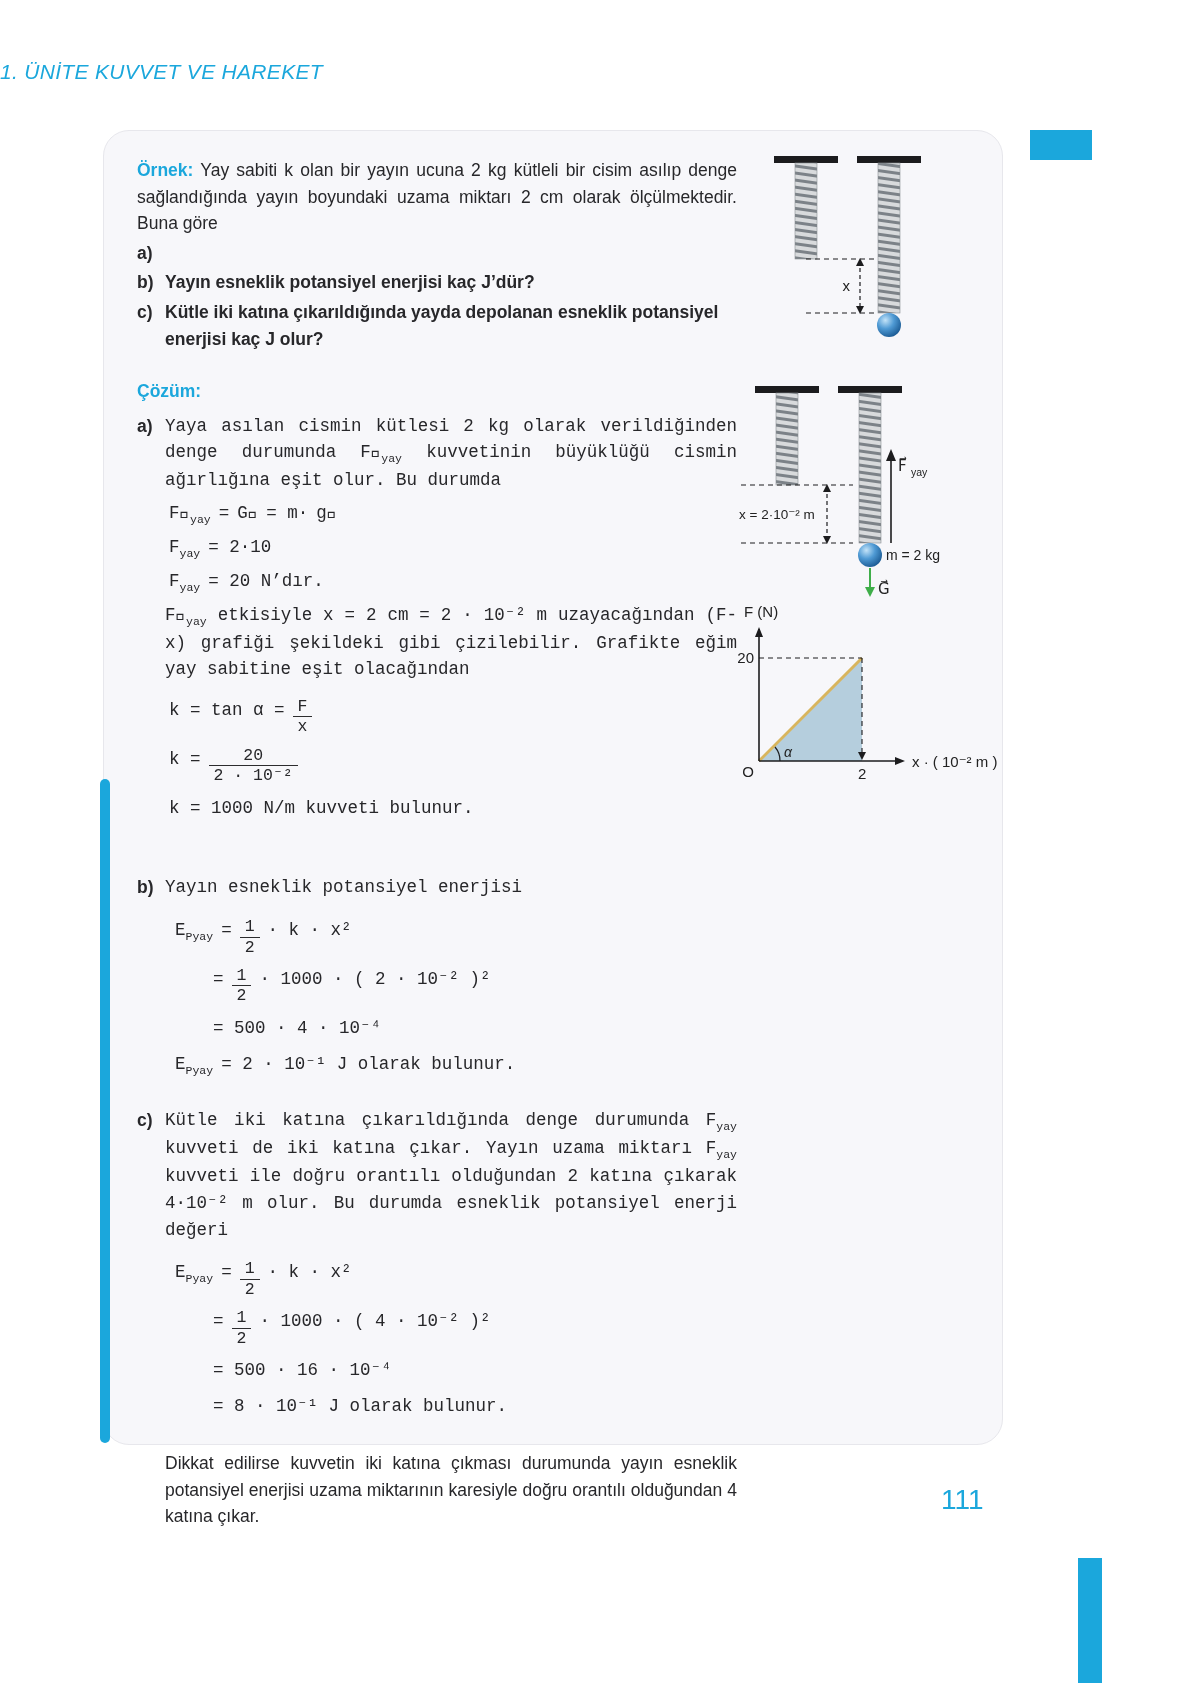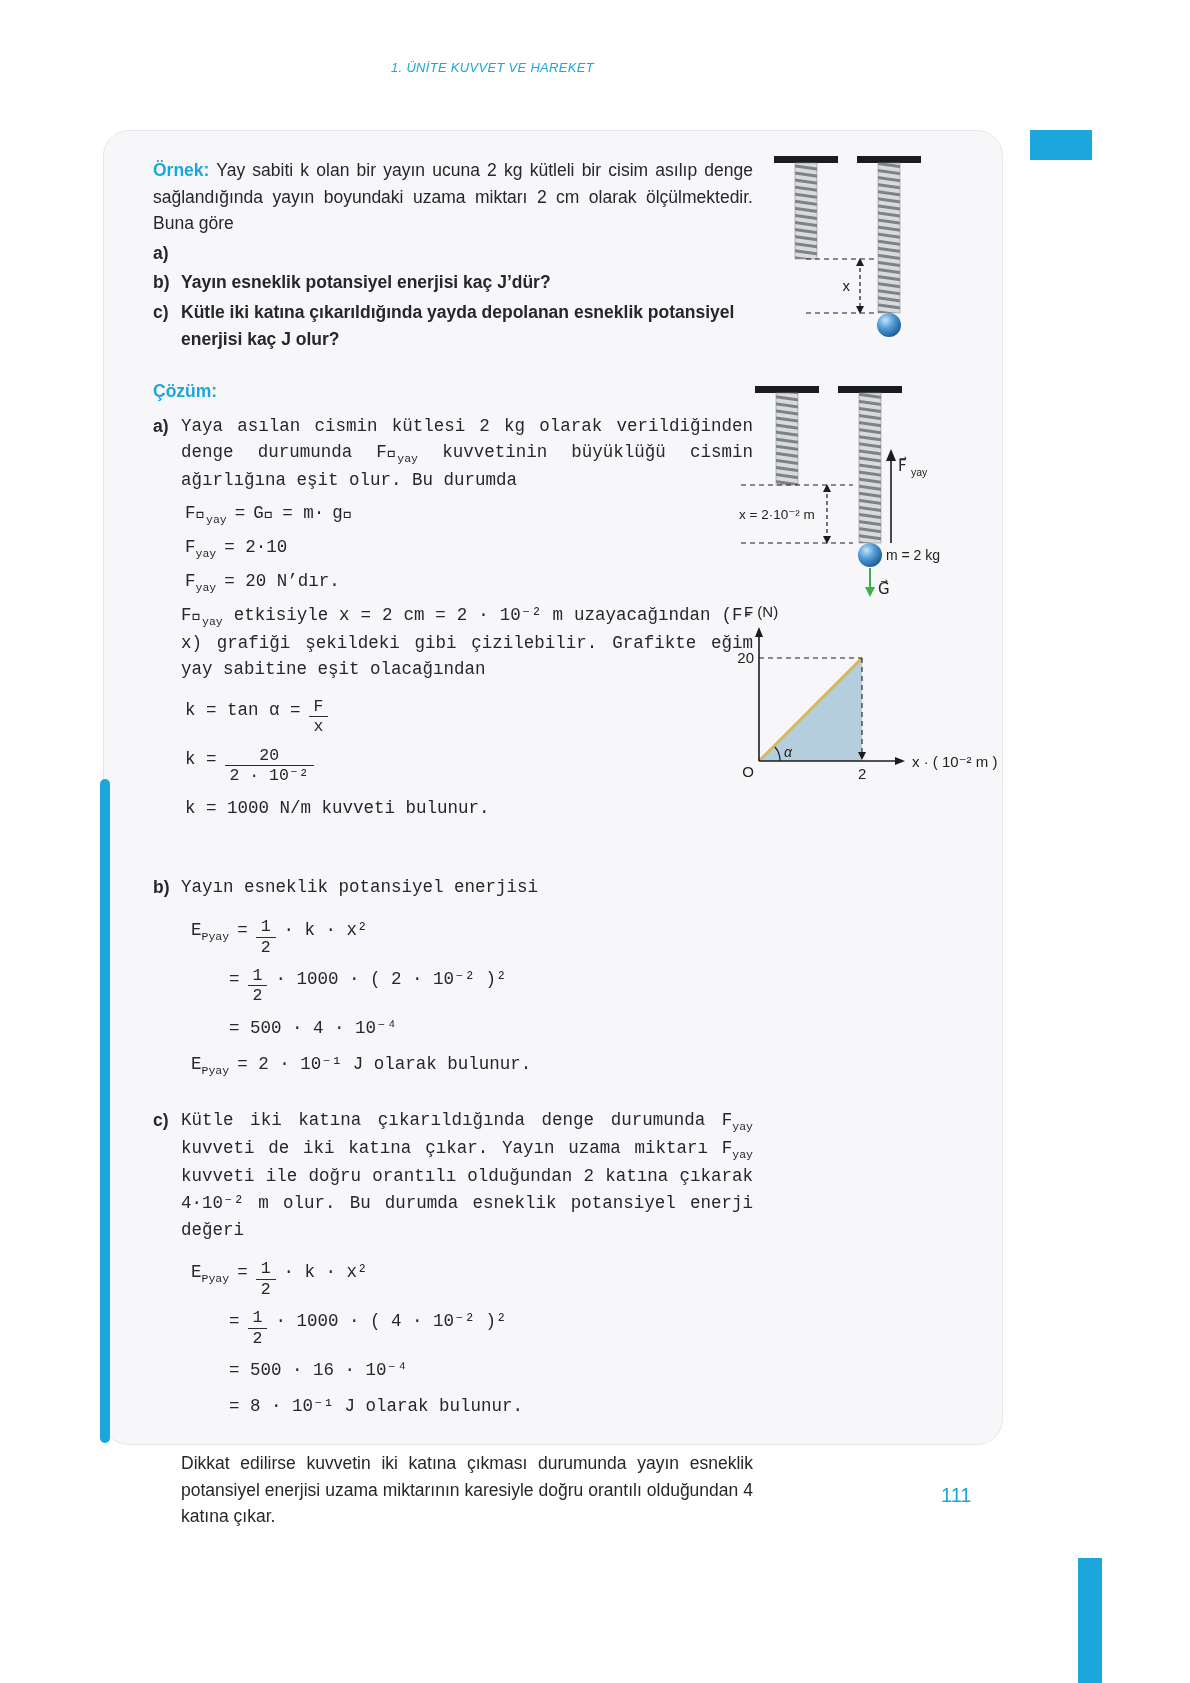--- a/index.html
+++ b/index.html
@@ -5,35 +5,35 @@
   * { box-sizing: border-box; margin: 0; padding: 0; }
   html,body { width:1190px; height:1683px; }
   body {
     position: relative;
     background: #ffffff;
     font-family: "Liberation Sans", "DejaVu Sans", sans-serif;
     color: #27272a;
   }
   .unit-header {
     position: absolute; top: 60px; left: 0; width: 985px;
-    text-align: center; color: #1ba7dc; font-style: italic;
-    font-size: 13px; letter-spacing: .3px;
+    text-align: left; color: #1ba7dc; font-style: italic;
+    font-size: 21px; letter-spacing: .3px;
   }
   .content-box {
     position: absolute; left: 103px; top: 130px; width: 900px; height: 1315px;
     background: #f7f7fa; border: 1px solid #e7e7ec; border-radius: 26px;
   }
   .corner-tab { position: absolute; left: 1030px; top: 130px; width: 62px; height: 30px; background: #1ba7dc; }
   .left-accent { position: absolute; left: 100px; top: 779px; width: 10px; height: 664px; background: #1ba7dc; border-radius: 5px; }
   .bottom-accent { position: absolute; left: 1078px; top: 1558px; width: 24px; height: 125px; background: #1ba7dc; }
-  .page-number { position: absolute; left: 941px; top: 1484px; font-size: 20px; color: #1ba7dc; }
+  .page-number { position: absolute; left: 941px; top: 1484px; font-size: 28px; color: #1ba7dc; }
 
   .left-col {
     position: absolute; left: 33px; top: 26px; width: 600px;
-    font-size: 17.5px; line-height: 1.52; margin-left: 16px;
+    font-size: 17.5px; line-height: 1.52;
   }
   .cyan { color: #1ba7dc; font-weight: bold; }
   .para { text-align: justify; }
   .item { display: flex; margin-top: 3px; font-weight: bold; }
   .item .letter { width: 28px; flex: none; }
   .solution-label { margin-top: 26px; margin-bottom: 8px; }
   .sec { display: flex; margin-top: 8px; }
   .sec .letter { width: 28px; flex: none; font-weight: bold; }
   .sec-body { flex: 1; font-family: Liberation Mono, monospace; }
   sub { font-size: 11.5px; }

